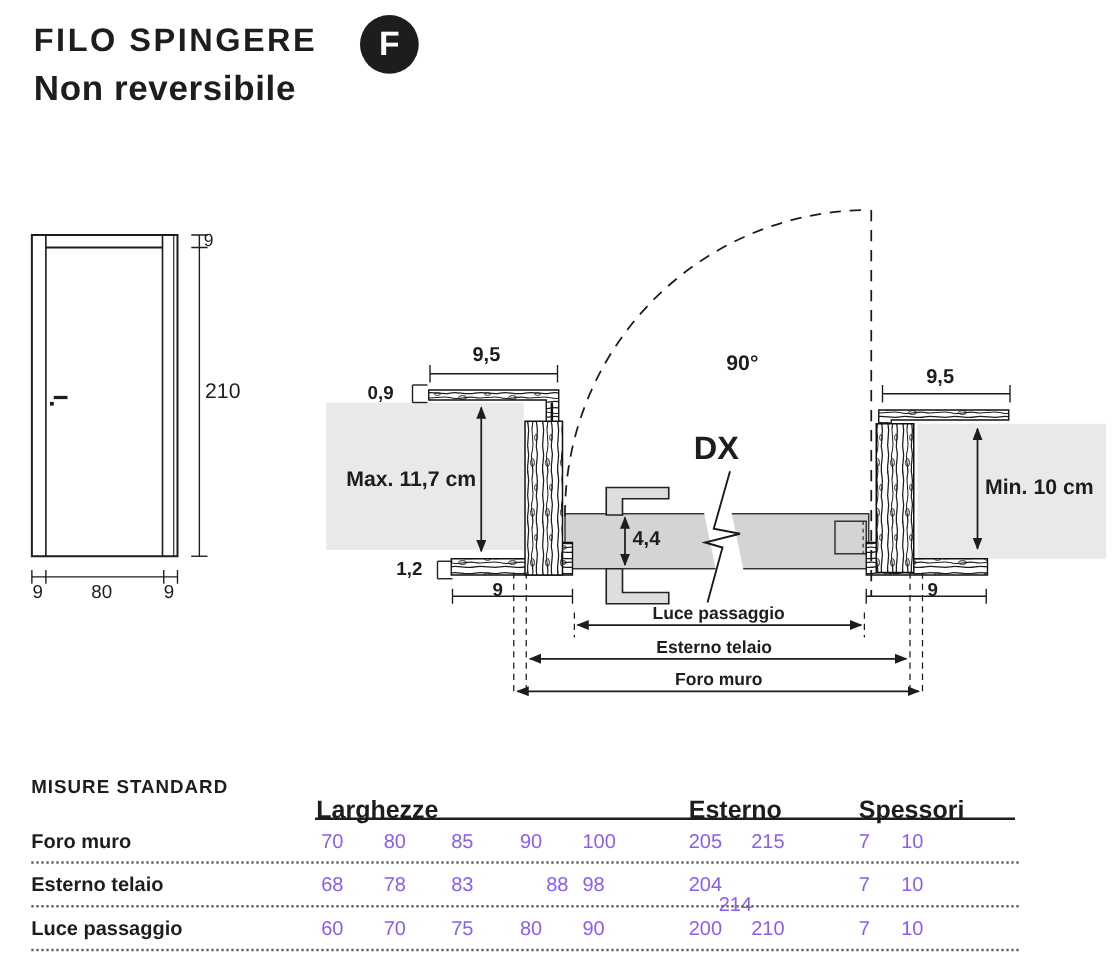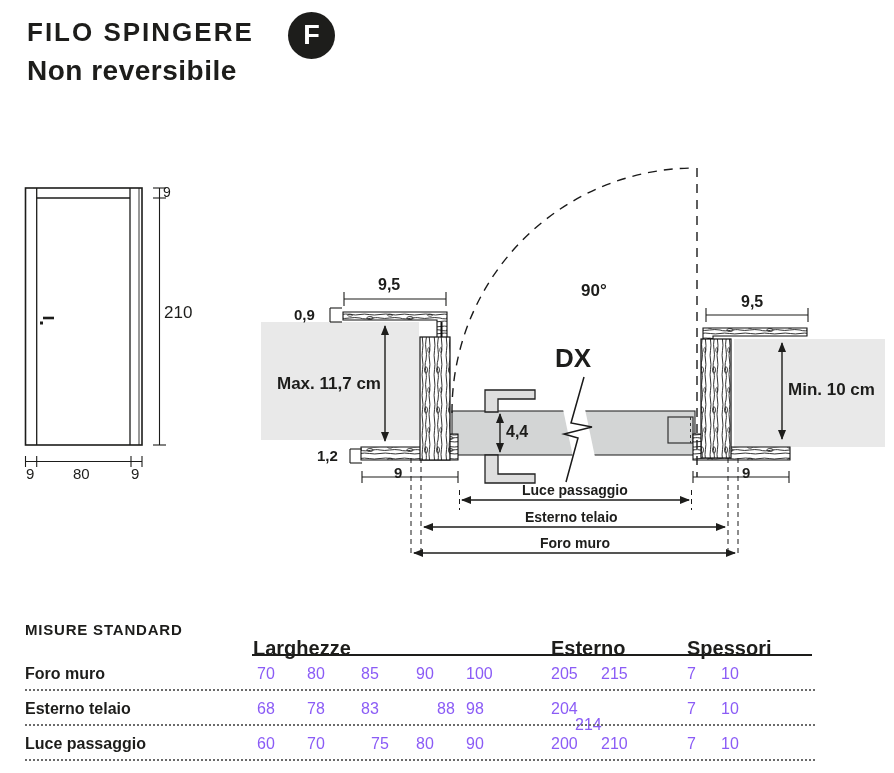--- a/index.html
+++ b/index.html
@@ -210,21 +210,21 @@
   <div class="tbl-val" style="left:466px;top:700px;">98</div>
   <div class="tbl-val" style="left:551px;top:700px;">204</div>
   <div class="tbl-val" style="left:575px;top:700px;margin-top:16px;">214</div>
   <div class="tbl-val" style="left:687px;top:700px;">7</div>
   <div class="tbl-val" style="left:721px;top:700px;">10</div>
   <div class="tbl-dots" style="top:724px;"></div>
 
   <div class="tbl-label" style="top:735px;">Luce passaggio</div>
   <div class="tbl-val" style="left:257px;top:735px;">60</div>
   <div class="tbl-val" style="left:307px;top:735px;">70</div>
-  <div class="tbl-val" style="left:371px;top:735px;">75</div>
+  <div class="tbl-val" style="left:361px;top:735px;">75</div>
   <div class="tbl-val" style="left:416px;top:735px;">80</div>
   <div class="tbl-val" style="left:466px;top:735px;">90</div>
   <div class="tbl-val" style="left:551px;top:735px;">200</div>
   <div class="tbl-val" style="left:601px;top:735px;">210</div>
   <div class="tbl-val" style="left:687px;top:735px;">7</div>
   <div class="tbl-val" style="left:721px;top:735px;">10</div>
   <div class="tbl-dots" style="top:759px;"></div>
 
 </div>
 

